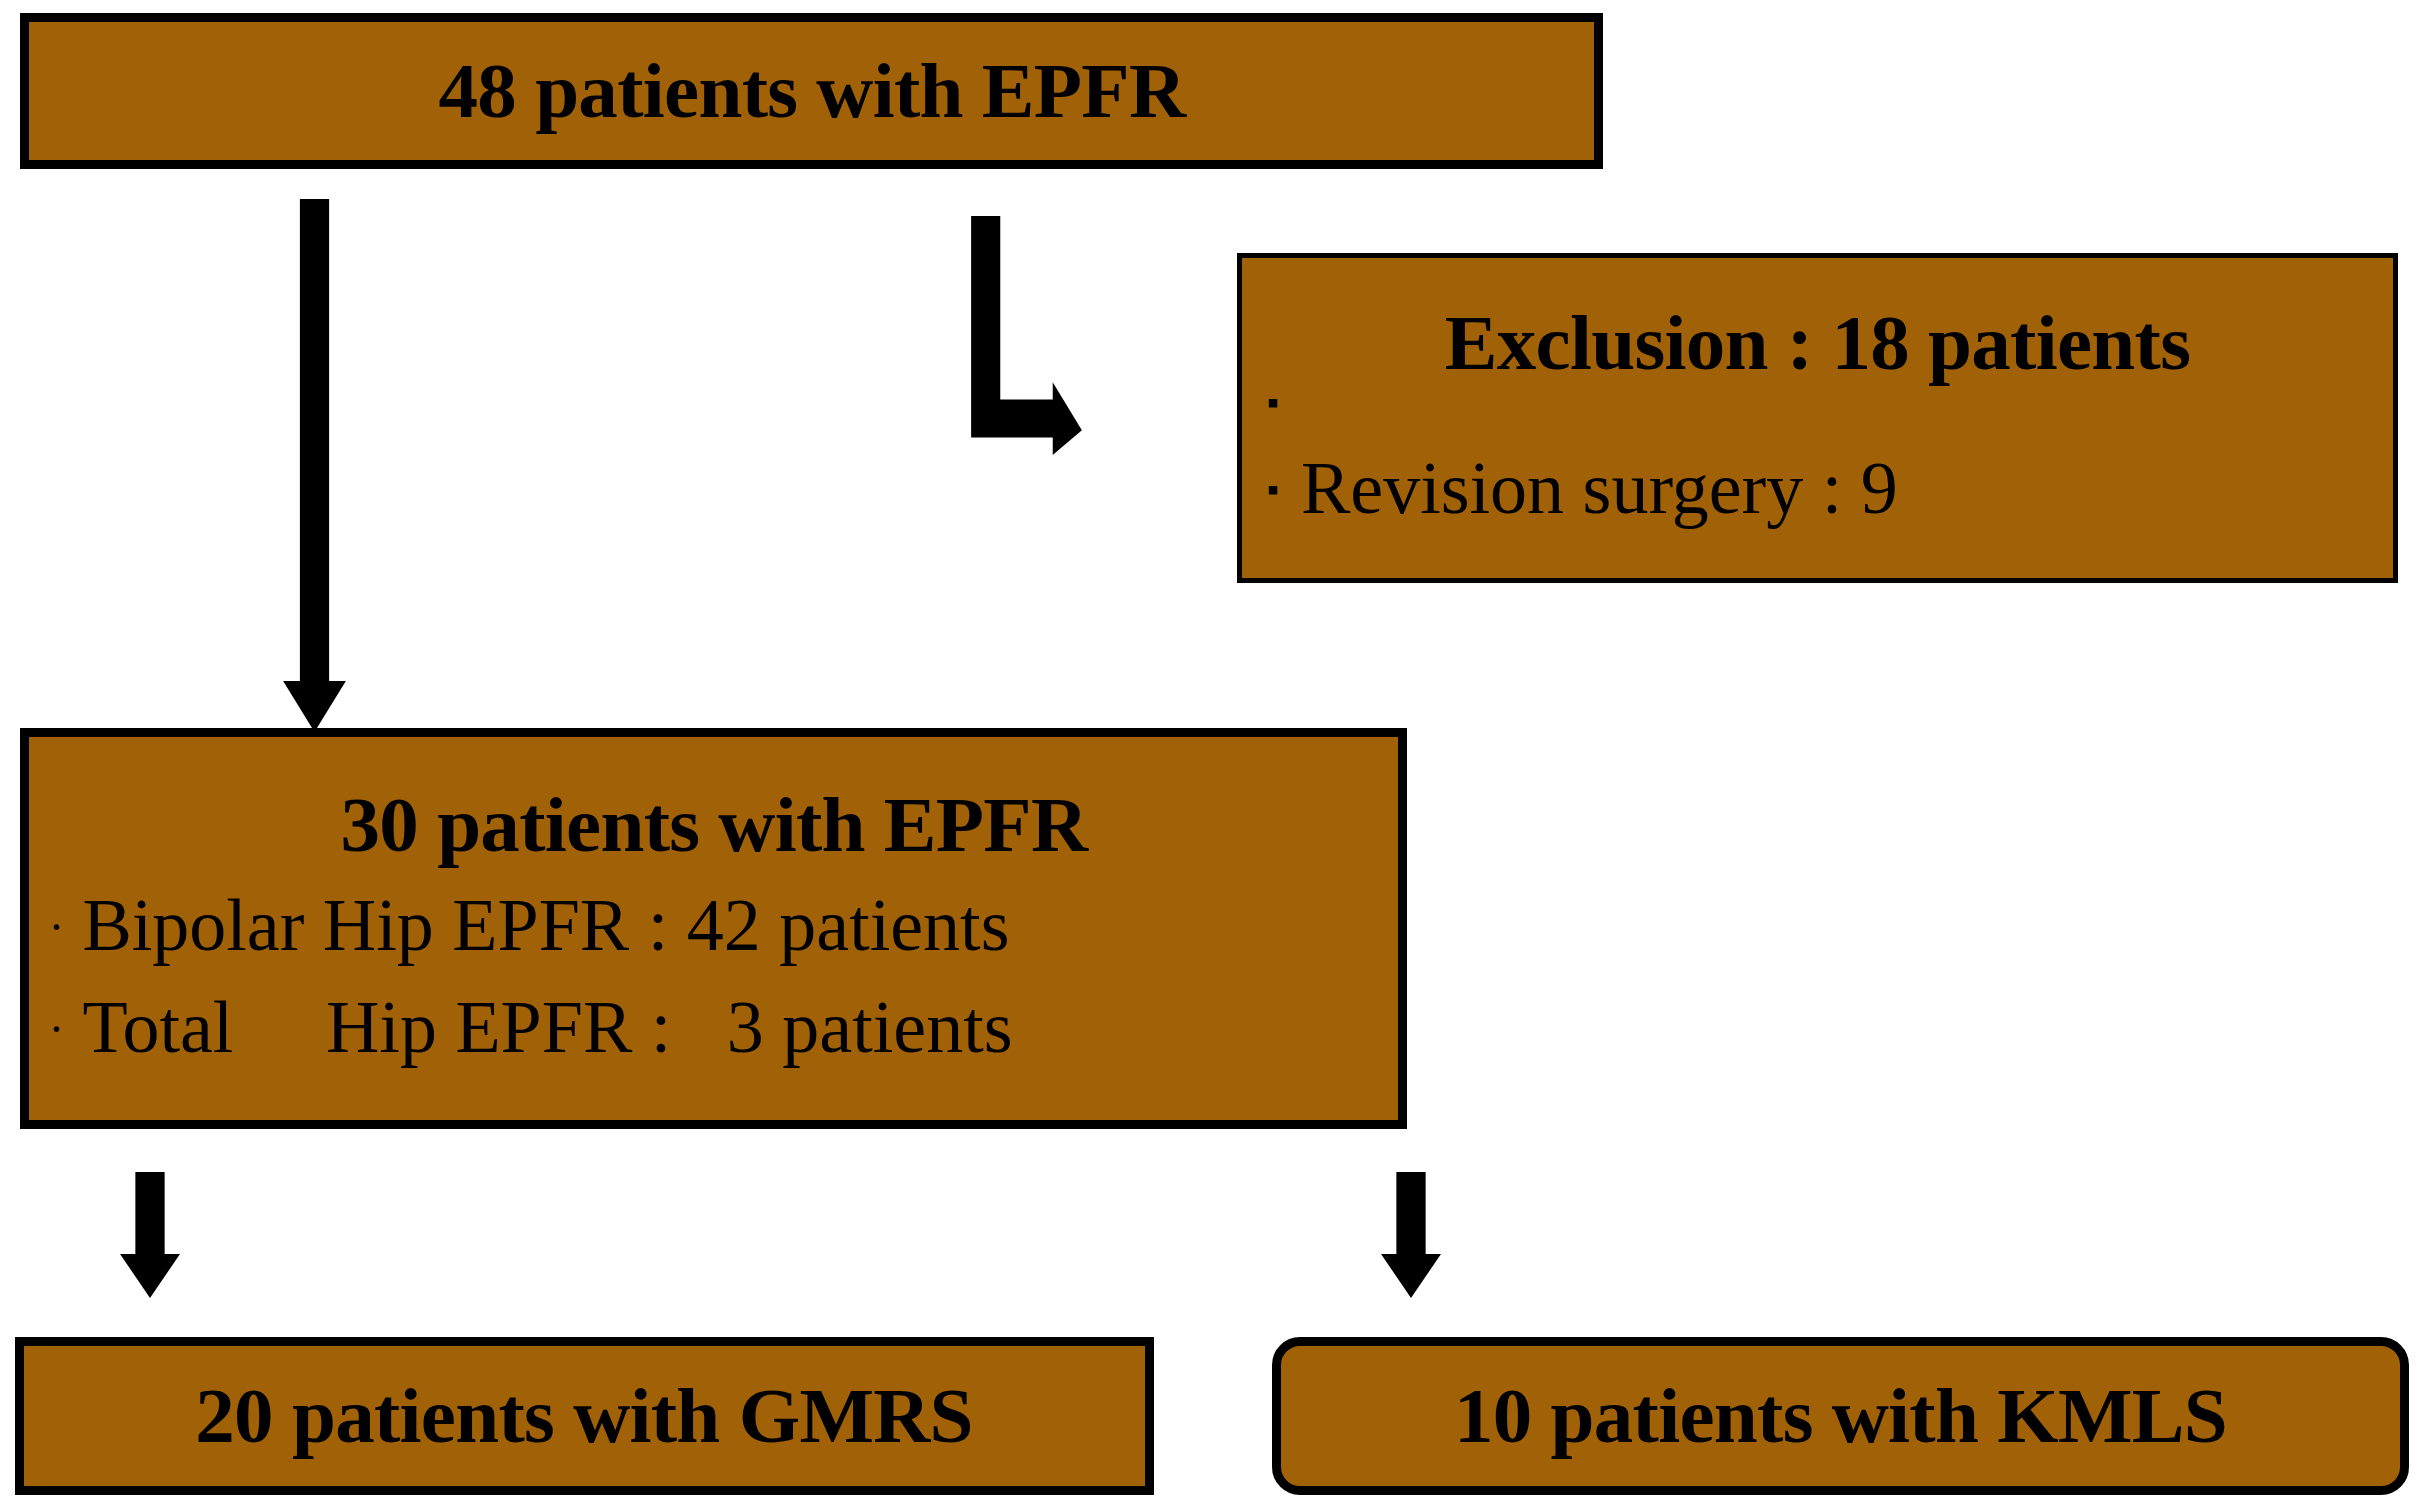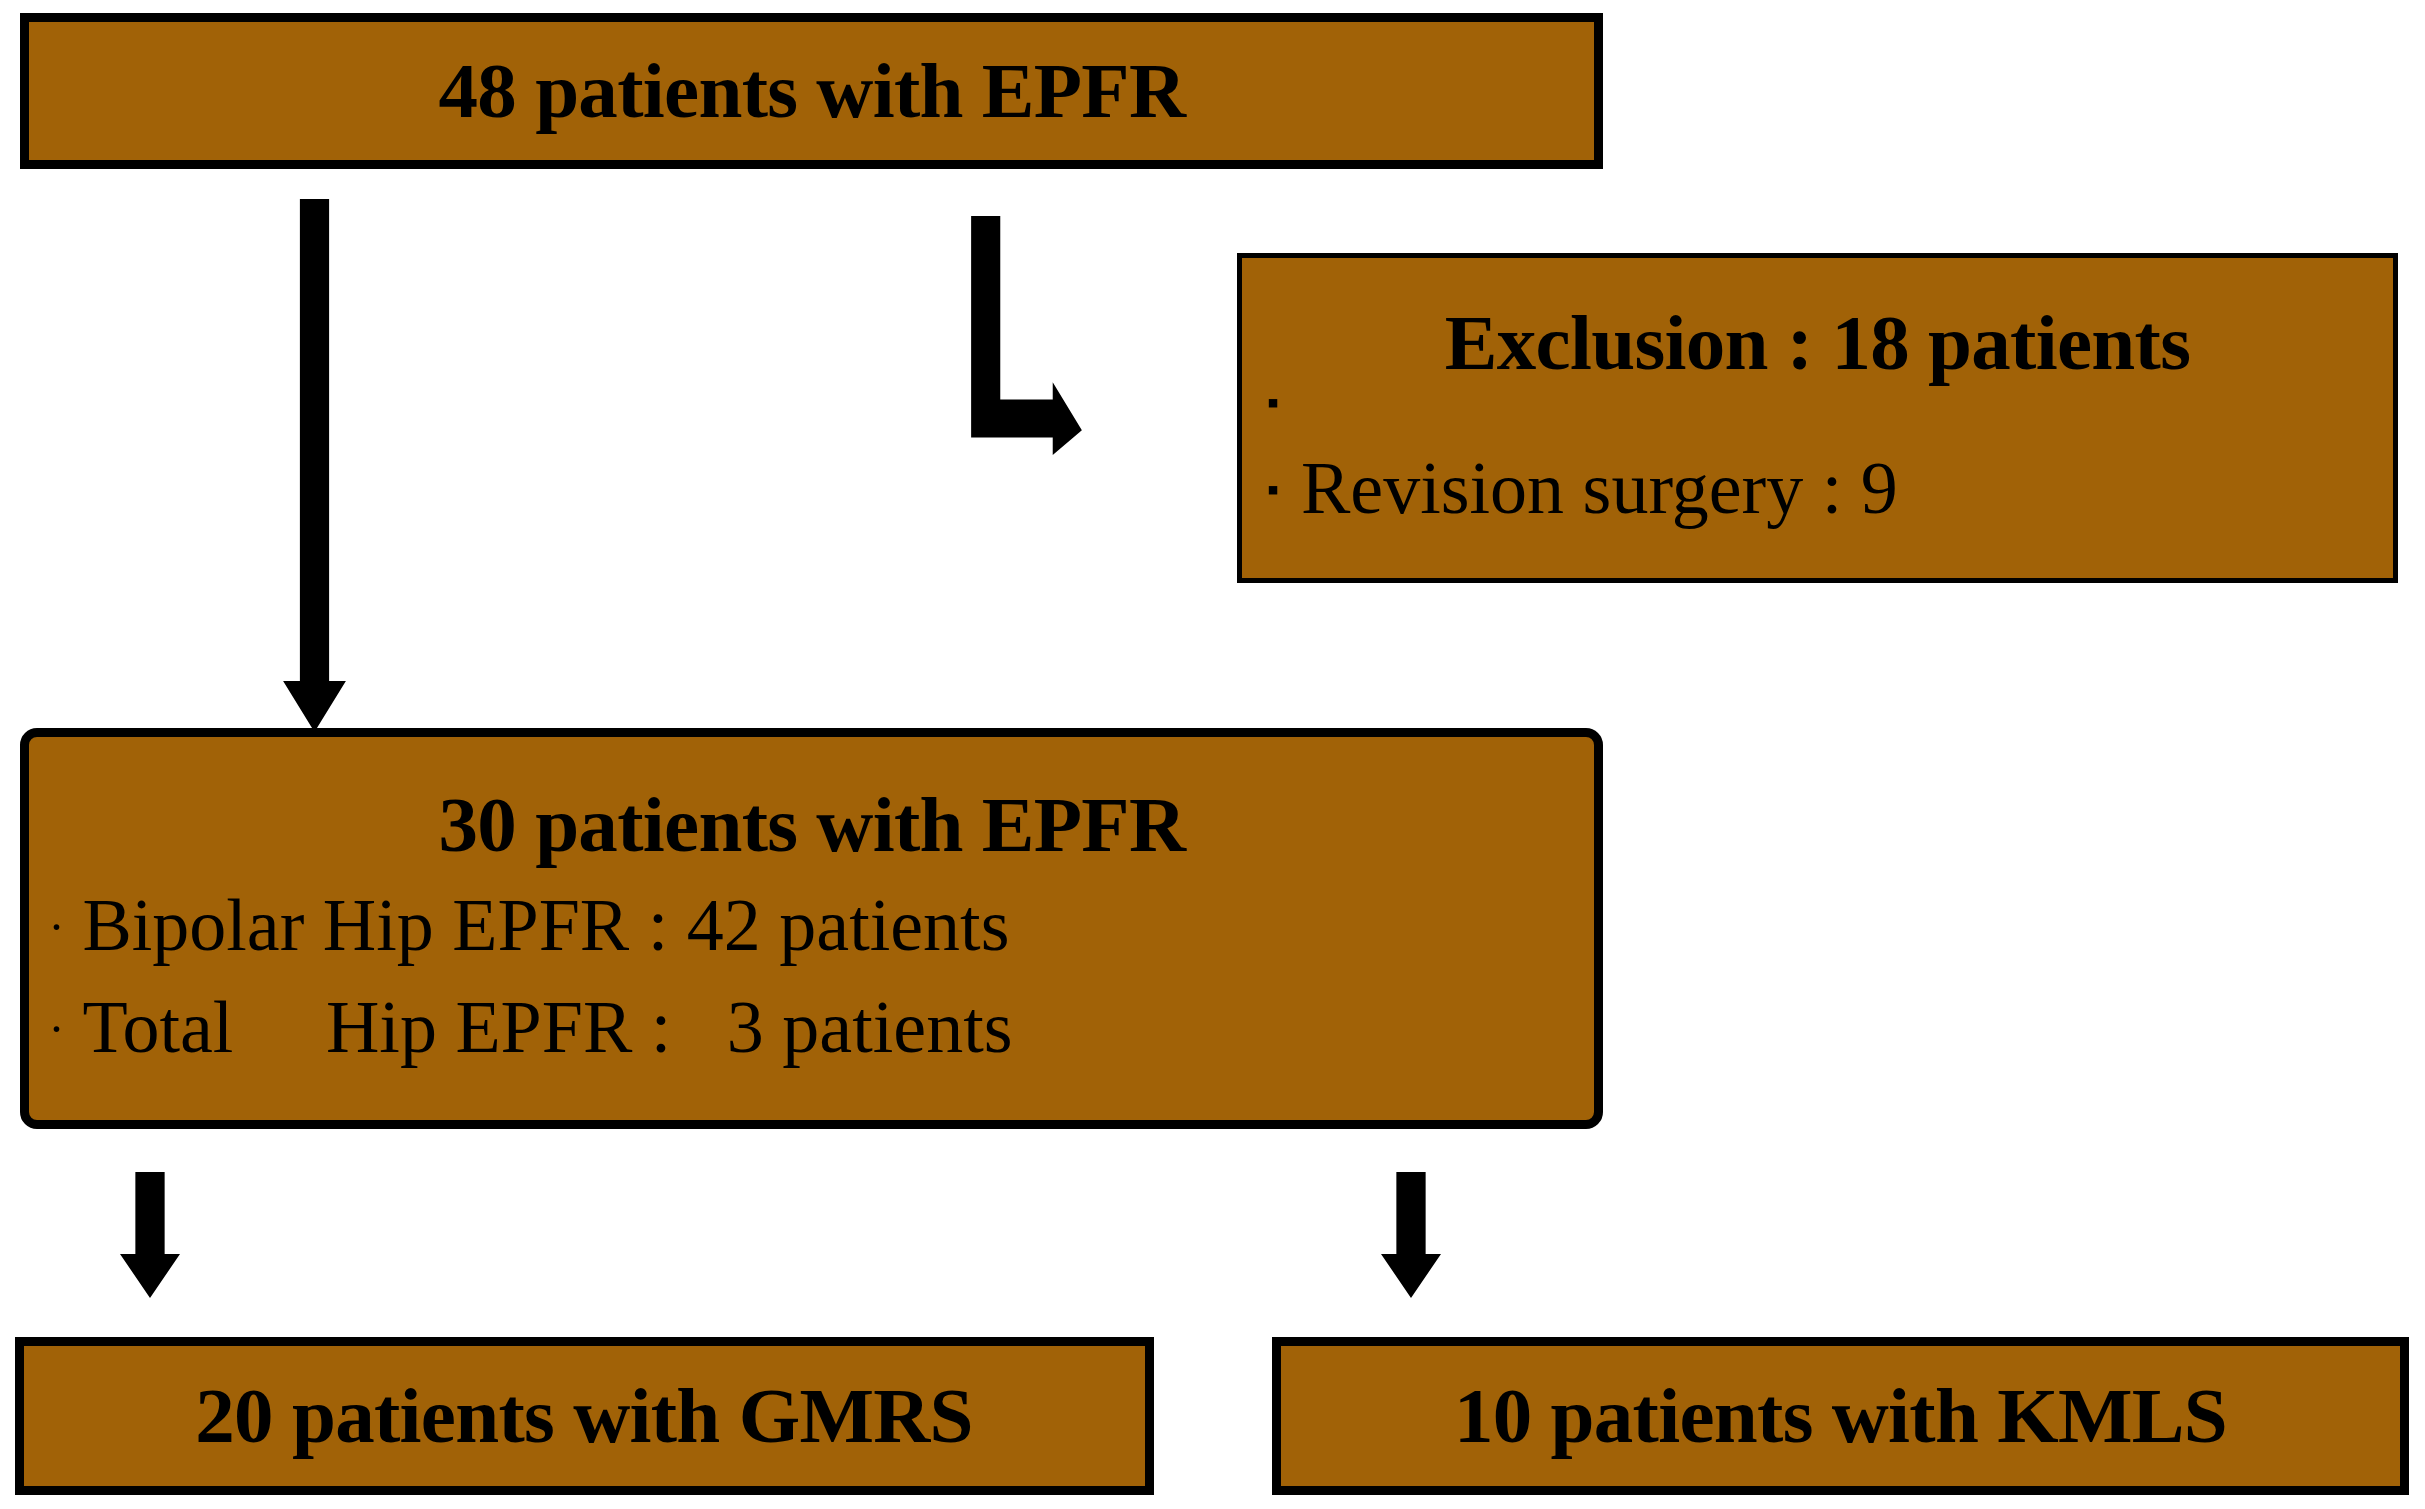--- a/index.html
+++ b/index.html
@@ -109,21 +109,21 @@
       <li class="bullet-row" style="margin-bottom:7.3px;">
         <span class="bullet-mark square">▪</span>
       </li>
       <li class="bullet-row">
         <span class="bullet-mark square">▪</span>
         <span class="bullet-text">Revision surgery : 9</span>
       </li>
     </ul>
   </div>
 
-  <div class="box" style="left:20.4px; top:728px; width:1583px; height:401px; padding:4.4px 19px 4.4px 19px;border-radius:17px;">
+  <div class="box" style="left:20.4px; top:728px; width:1387px; height:401px; padding:4.4px 19px 4.4px 19px;">
     <div class="box-title" style="margin-bottom:10.2px;">30 patients with EPFR</div>
     <ul class="bullet-list">
       <li class="bullet-row" style="margin-bottom:5.8px;">
         <span class="bullet-mark">·</span>
         <span class="bullet-text">Bipolar Hip EPFR : 42 patients</span>
       </li>
       <li class="bullet-row">
         <span class="bullet-mark">·</span>
         <span class="bullet-text">Total     Hip EPFR :   3 patients</span>
       </li>
@@ -139,18 +139,18 @@
   <div class="arrow" style="left:1381px; top:1172px; width:60px; height:126px;">
     <svg width="60" height="126" viewBox="0 0 82 172">
       <path d="M 21 0 L 61 0 L 61 112 L 82 112 L 41 172 L 0 112 L 21 112 Z" fill="#000000"></path>
     </svg>
   </div>
 
   <div class="box" style="left:14.6px; top:1337px; width:1139px; height:158px;font-family:Liberation Serif, serif;">
     <div class="box-title">20 patients with GMRS</div>
   </div>
 
-  <div class="box" style="left:1272px; top:1337px; width:1137px; height:158px;">
+  <div class="box" style="left:1272px; top:1337px; width:1137px; height:158px;border-radius:28px;">
     <div class="box-title">10 patients with KMLS</div>
   </div>
 
 </div>
 
 
 </body></html>

